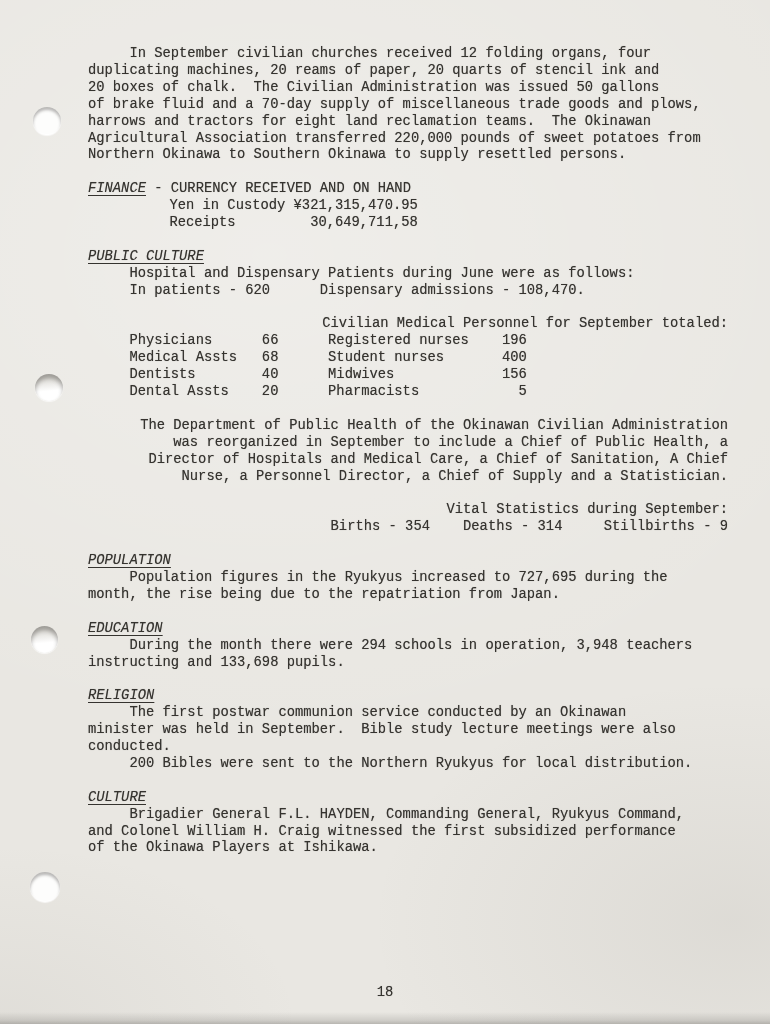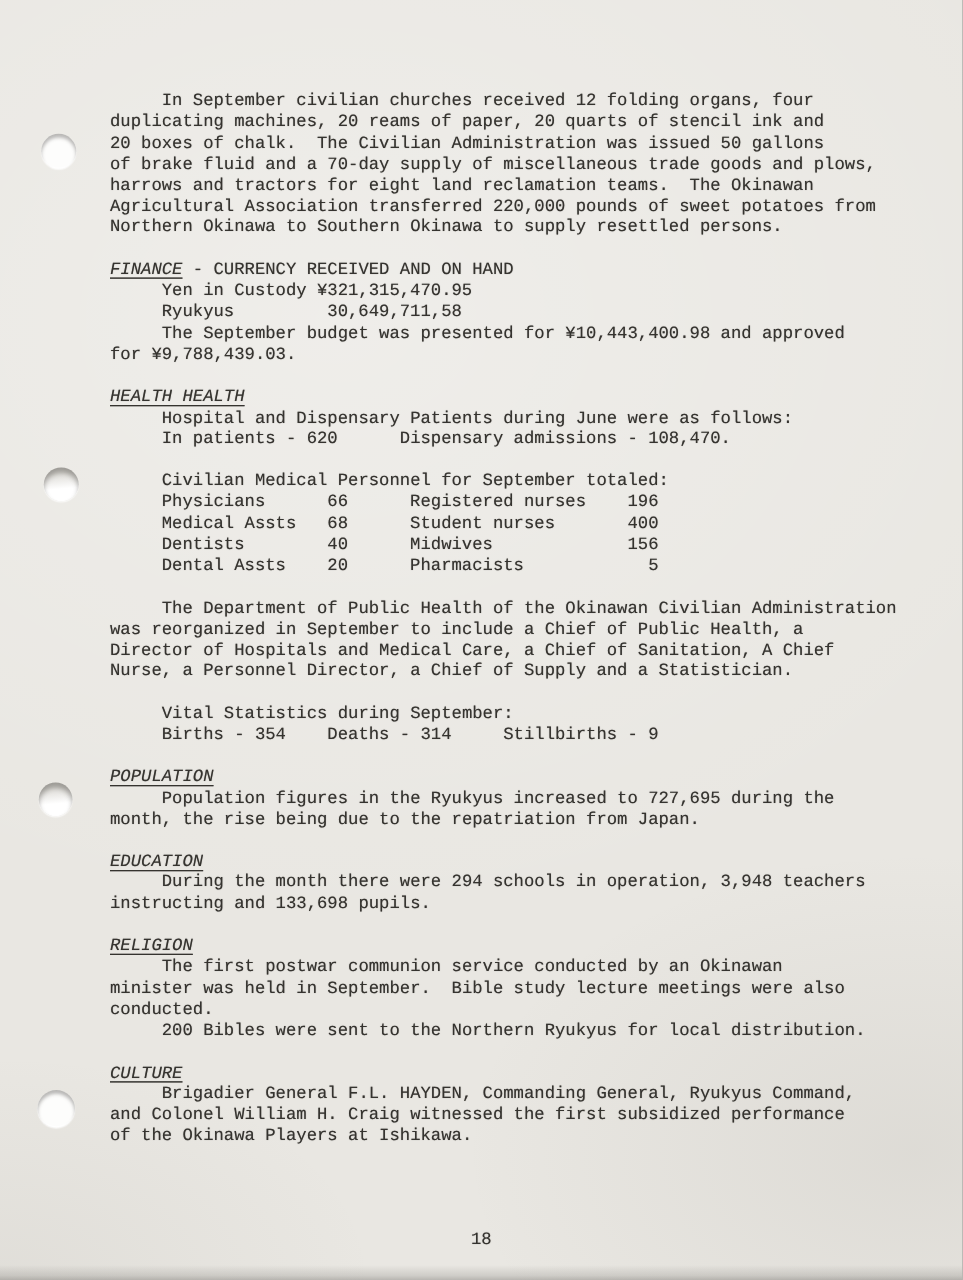--- a/index.html
+++ b/index.html
@@ -45,35 +45,35 @@
       0 1px 1px rgba(255,255,255,0.7);
   }
   .hole-1 { left: 33px;  top: 107px; width: 28px; height: 28px; }
   .hole-2 { left: 35px;  top: 374px; width: 28px; height: 27px; }
   .hole-3 { left: 31px;  top: 626px; width: 27px; height: 27px; }
   .hole-4 { left: 30px;  top: 872px; width: 30px; height: 30px; }
 
   .content {
     position: absolute;
     left: 88px;
-    top: 74px;
+    top: 46px;
     width: 640px;
   }
 
   .para { white-space: pre; }
 
   .section { margin-top: 16.9px; }
-  .v-gap   { margin-top: 16.9px; }
+  .v-gap   { margin-top: 16.9px; text-align: right; }
 
   .heading-line { white-space: pre; }
   .u { text-decoration: underline; text-underline-offset: 3px; text-decoration-thickness: 1px; font-style: italic; }
 
   .fin-row { display: flex; padding-left: 5ch; }
-  .fin-label { width: 15ch; white-space: pre; }
-  .fin-value { width: 15ch; text-align: center; white-space: pre; }
+  .fin-label { width: 15ch; white-space: pre; margin-left: 40px; }
+  .fin-value { width: 15ch; text-align: right; white-space: pre; }
 
   .p-row { display: flex; padding-left: 5ch; }
   .pc0 { width: 16ch; white-space: pre; }
   .pc1 { width: 8ch;  white-space: pre; }
   .pc2 { width: 21ch; white-space: pre; }
   .pc3 { width: 3ch;  text-align: right; white-space: pre; }
 
   .page-number {
     position: absolute;
     left: 0; right: 0;
@@ -101,29 +101,27 @@
 Agricultural Association transferred 220,000 pounds of sweet potatoes from
 Northern Okinawa to Southern Okinawa to supply resettled persons.</div>
 
     <div class="section">
       <div class="heading-line"><span class="u">FINANCE</span><span> - CURRENCY RECEIVED AND ON HAND</span></div>
       <div class="fin-row">
           <span class="fin-label">Yen in Custody</span>
           <span class="fin-value">¥321,315,470.95</span>
         </div>
       <div class="fin-row">
-          <span class="fin-label">Ryukyus</span>
+          <span class="fin-label">Receipts</span>
           <span class="fin-value">30,649,711,58</span>
         </div>
-      <div class="para">     The September budget was presented for ¥10,443,400.98 and approved
-for ¥9,788,439.03.</div>
     </div>
 
     <div class="section">
-      <div class="heading-line"><span class="u">HEALTH HEALTH</span></div>
+      <div class="heading-line"><span class="u">PUBLIC CULTURE</span></div>
       <div class="para">     Hospital and Dispensary Patients during June were as follows:
      In patients - 620      Dispensary admissions - 108,470.</div>
       <div class="para v-gap">     Civilian Medical Personnel for September totaled:</div>
       <div class="p-row">
           <span class="pc0">Physicians</span>
           <span class="pc1">66</span>
           <span class="pc2">Registered nurses</span>
           <span class="pc3">196</span>
         </div>
       <div class="p-row">

